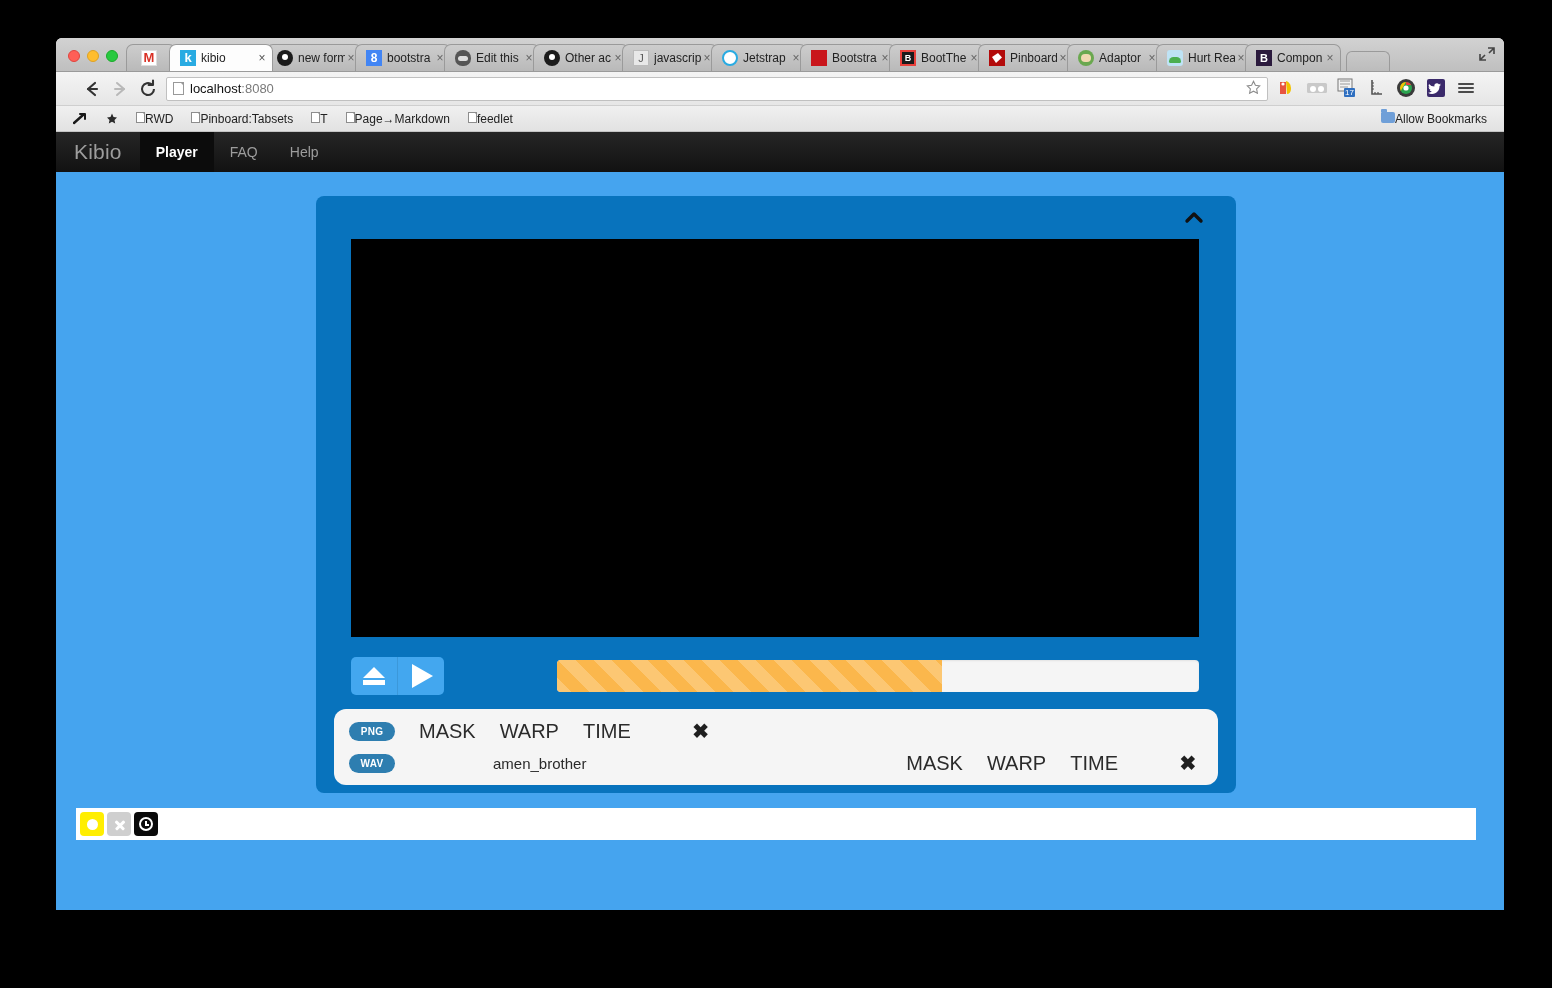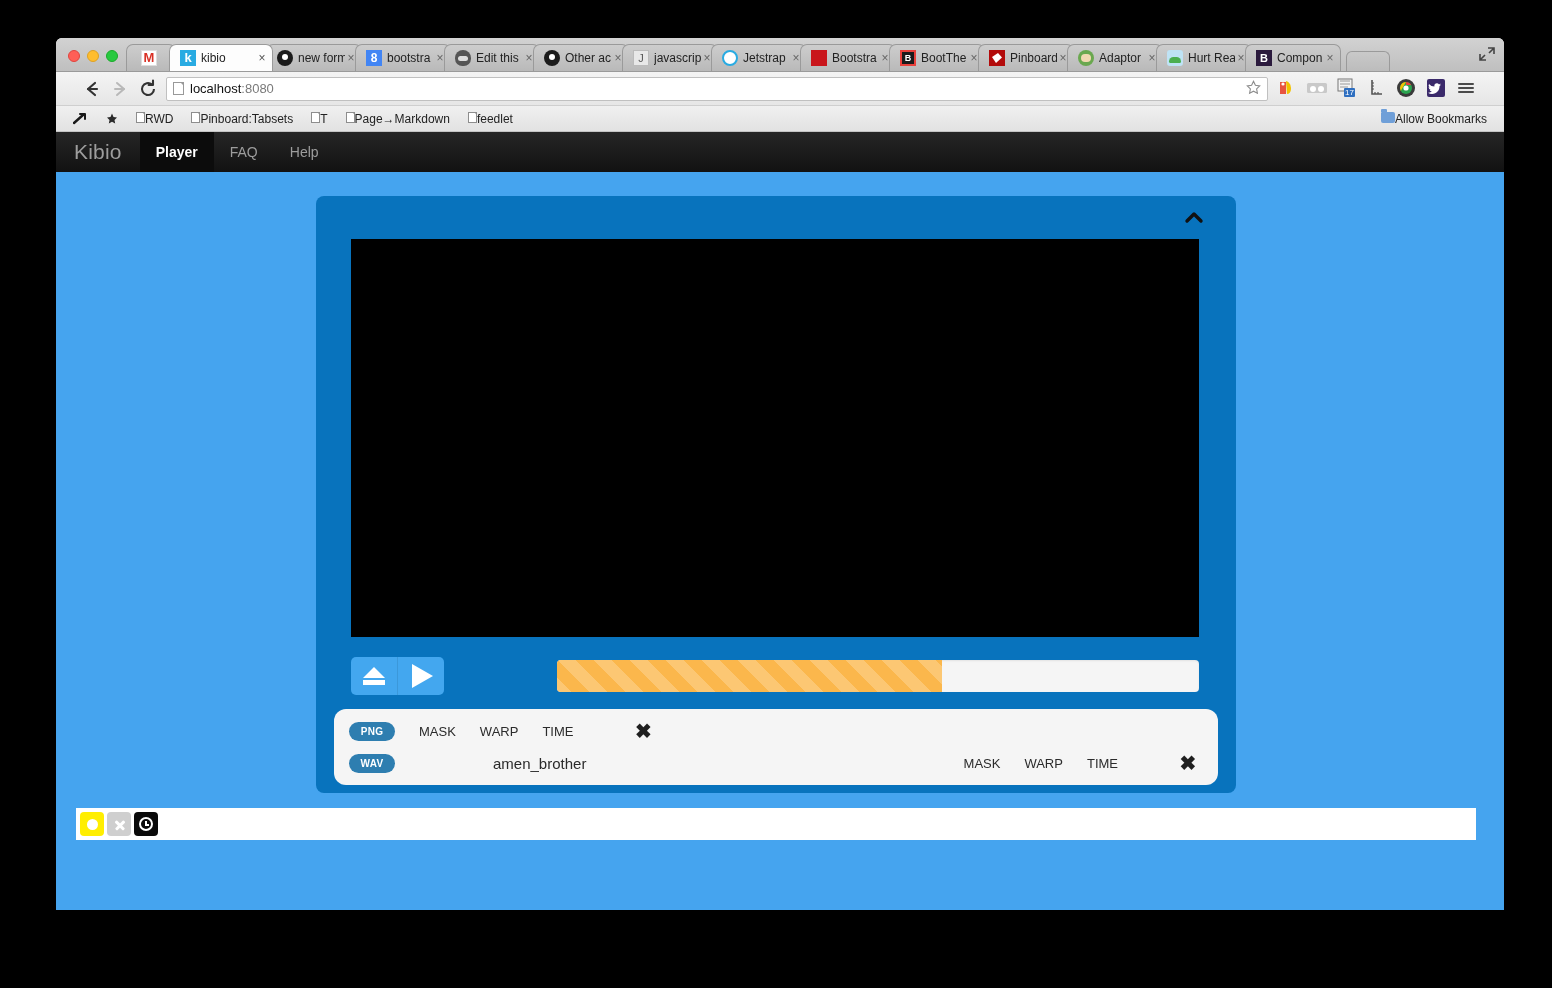--- a/index.html
+++ b/index.html
@@ -315,21 +315,21 @@
     background: #2e7eb0;
     color: #fff;
     border-radius: 10px;
     font-size: 10px; font-weight: bold;
     text-align: center; line-height: 19px;
     letter-spacing: .3px;
   }
   .track-name { margin-left: 98px; flex: 1 1 auto; }
   .track-op {
     flex: 0 0 auto;
-    font-size: 13px; color: #2b2b2b;
+    font-size: 20px; color: #2b2b2b;
     margin-left: 24px;
   }
   .track-op:first-of-type { margin-left: 0; }
   .track-remove {
     flex: 0 0 60px;
     text-align: center;
     font-size: 20px; font-weight: bold; color: #1f1f1f;
     margin-left: 40px;
   }
 

